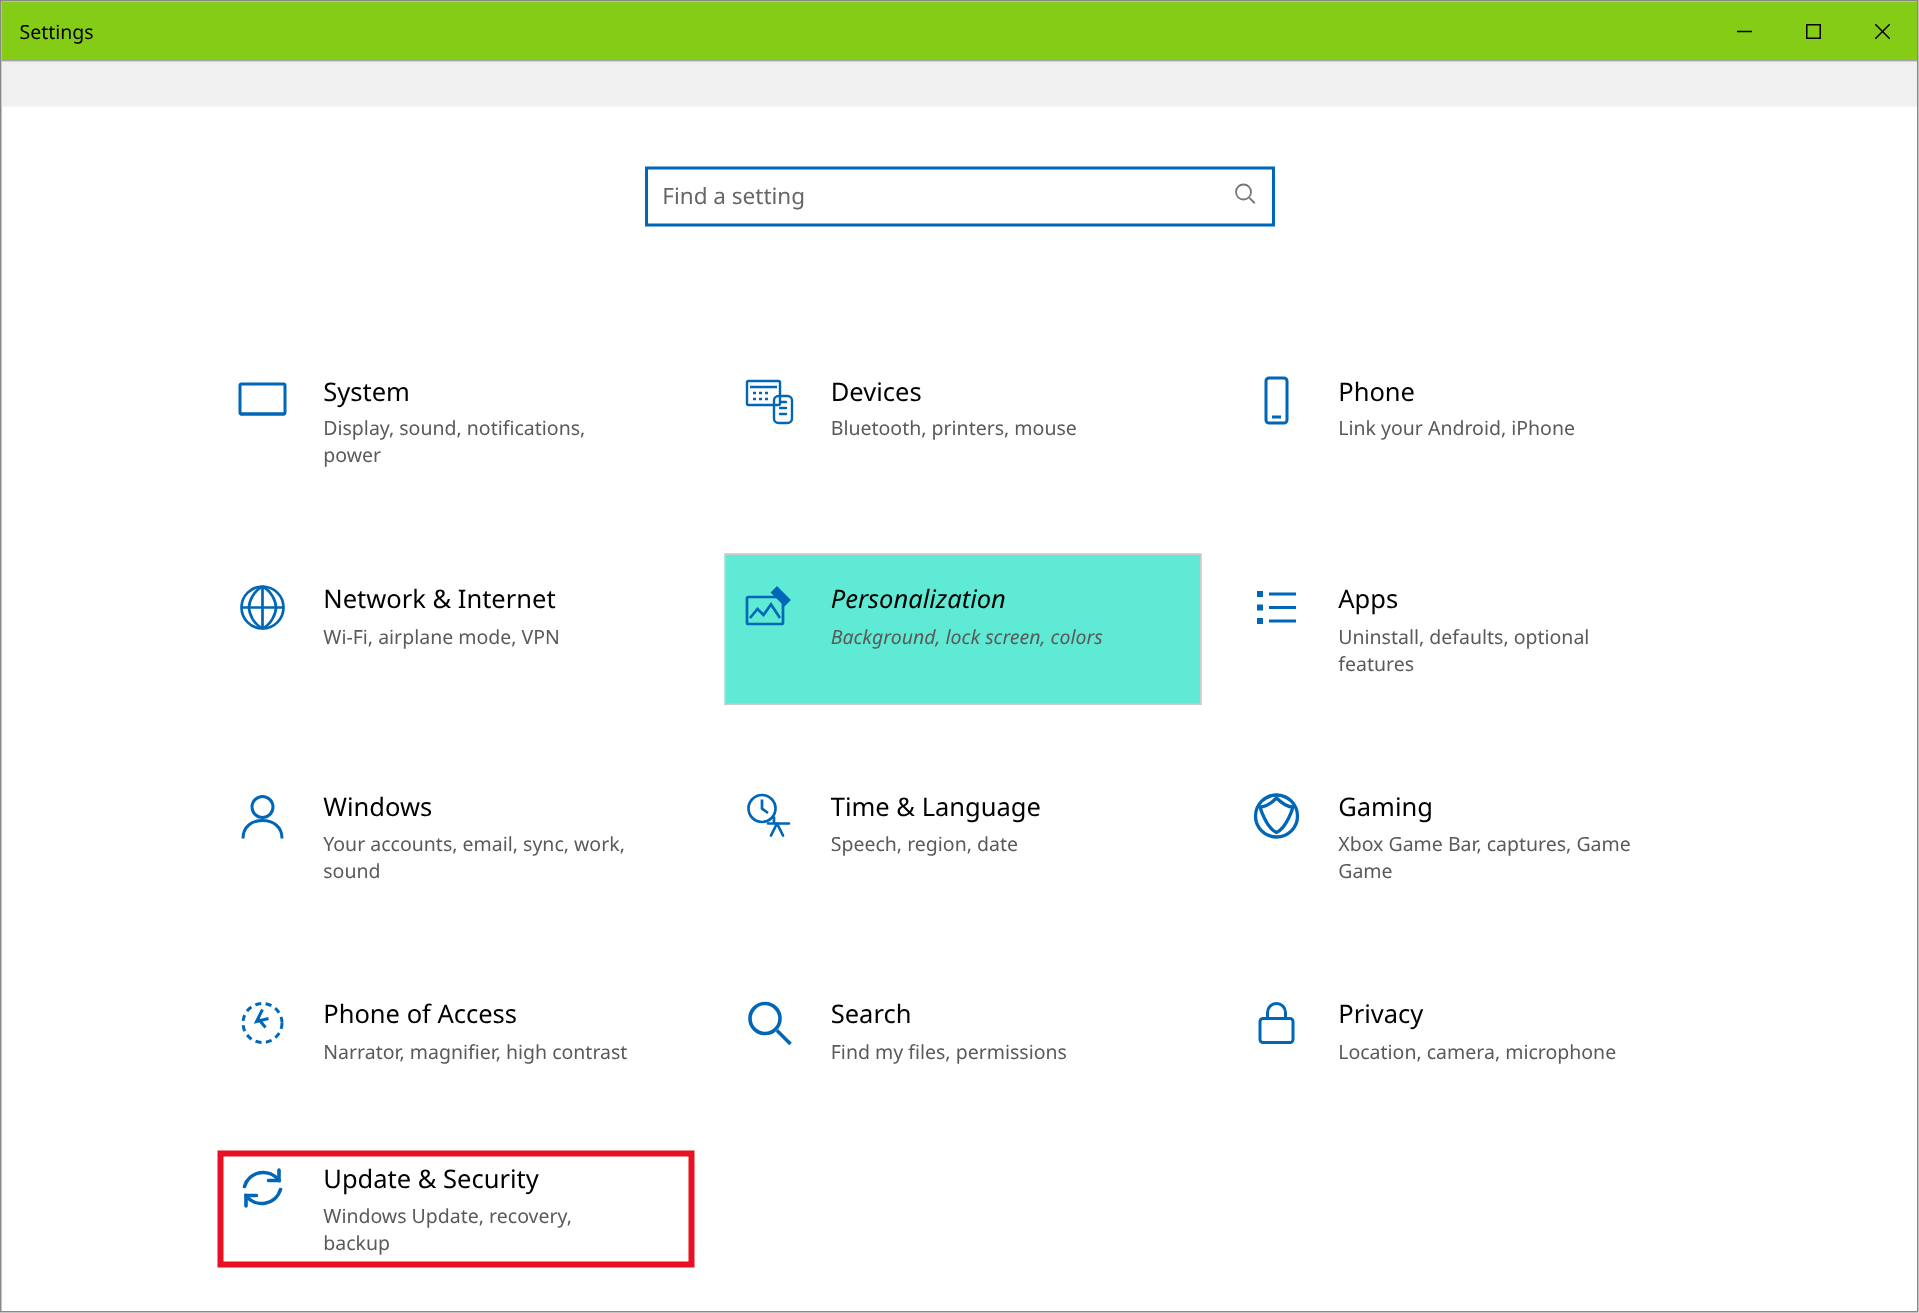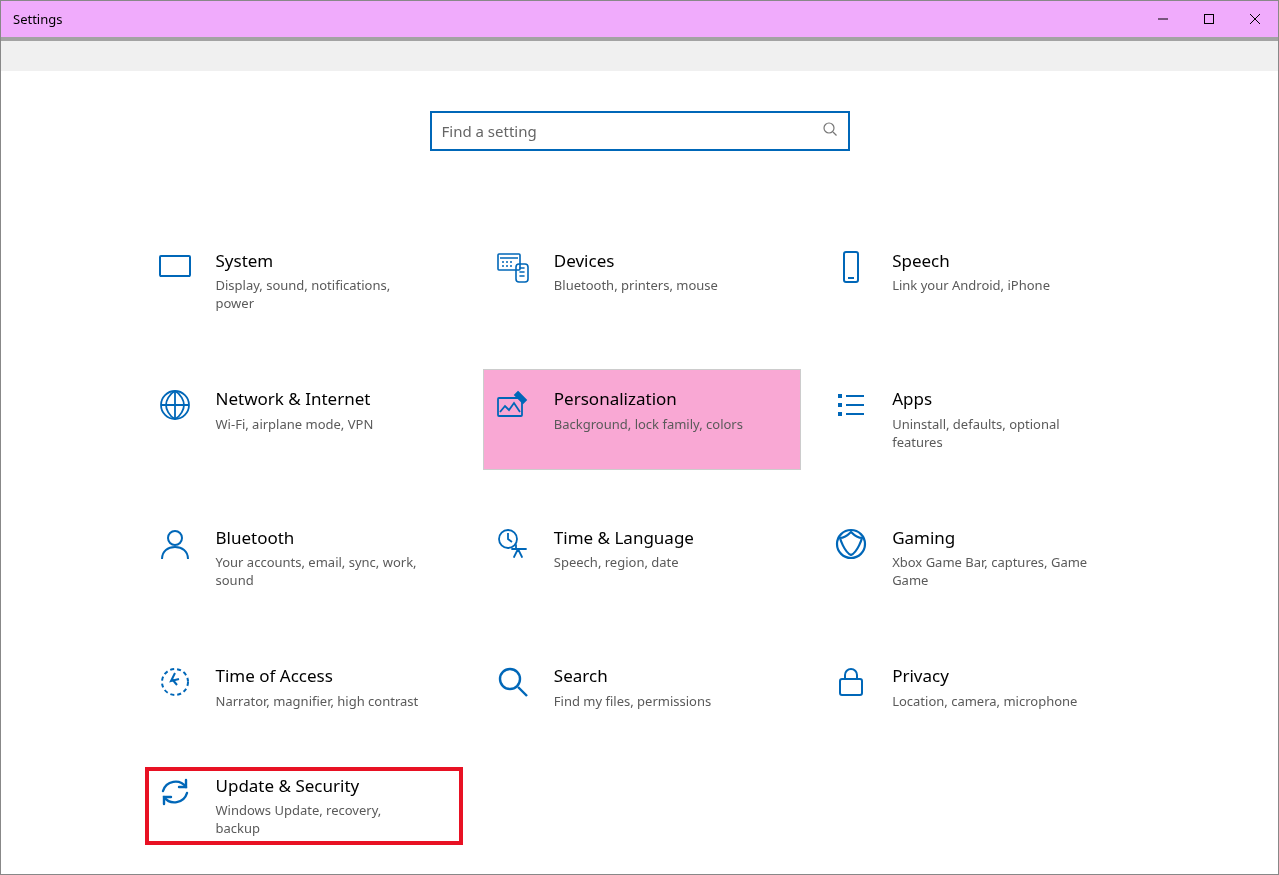--- a/index.html
+++ b/index.html
@@ -1,19 +1,19 @@
 <!DOCTYPE html>
 <html><head>
   <meta charset="utf-8">
   <style>
     * { margin: 0; padding: 0; box-sizing: border-box; font-family: "Segoe UI", system-ui, sans-serif; }
     body { width: 1279px; height: 875px; background: #fff; border: 1px solid #888; overflow: hidden; }
     .titlebar {
-      height: 40px; background: #f0abfc; display: flex; align-items: center; justify-content: space-between;
-      border-bottom: 4px solid #a3a3a3; padding-left: 12px; gap: 48px;
+      height: 40px; background: #84cc16; display: flex; align-items: center; justify-content: space-between;
+      border-bottom: 1px solid #a3a3a3; padding-left: 12px; gap: 48px;
     }
     .title-text { font-size: 13px; color: #000; }
     .win-controls { display: flex; height: 100%; }
     .win-btn { width: 46px; height: 100%; display: flex; align-items: center; justify-content: center; color: #333; }
     .win-btn svg { display: block; }
 
     .header-band { height: 30px; background: #f0f0f0; }
 
     .search-wrap { display: flex; justify-content: center; margin-top: 40px; }
     .search-box {
@@ -27,21 +27,21 @@
     .search-icon { color: #888; }
 
     .grid {
       margin: 80px auto 0; width: 1000px; display: grid; grid-template-columns: repeat(3, 1fr);
       row-gap: 38px; column-gap: 20px; padding-left: 5px;
     }
     .tile {
       display: flex; align-items: flex-start; padding: 18px 12px; border: 1px solid transparent;
       cursor: pointer;
     }
-    .tile-hover { border: 1px solid #ccc; background: #f9a8d4; }
+    .tile-hover { border: 1px solid #ccc; background: #5eead4; font-style: italic; }
     .tile-highlight { border: 4px solid #e81123; padding: 4px 9px; }
 
     .tile-icon { width: 34px; height: 34px; margin-right: 24px; flex-shrink: 0; color: #0067b8; display:flex; align-items:center; justify-content:center; }
     .tile-icon svg { width: 34px; height: 34px; }
     .tile-text { flex: 1; }
     .tile-title { font-size: 17px; color: #000; margin-bottom: 4px; font-weight: 400; line-height: 1.3; }
     .tile-desc { font-size: 13px; color: #5a5a5a; line-height: 1.4; max-width: 210px; }
   </style>
 </head>
 <body>
@@ -111,21 +111,21 @@
   </div>
 
   <div class="tile">
     <span class="tile-icon">
       <svg viewBox="0 0 34 34" fill="none" stroke="#0067b8" stroke-width="2">
         <rect x="10" y="2" width="14" height="30" rx="2"></rect>
           <path d="M14 28h6"></path>
       </svg>
     </span>
     <div class="tile-text">
-      <div class="tile-title">Speech</div>
+      <div class="tile-title">Phone</div>
       <div class="tile-desc">Link your Android, iPhone</div>
     </div>
   </div>
 
   <div class="tile">
     <span class="tile-icon">
       <svg viewBox="0 0 34 34" fill="none" stroke="#0067b8" stroke-width="1.8">
         <circle cx="17" cy="17" r="14"></circle>
           <path d="M3 17h28M17 3v28"></path>
         <path d="M17 3c-6 3-9 10-9 14s3 11 9 14M17 3c6 3 9 10 9 14s-3 11-9 14"></path>
@@ -140,21 +140,21 @@
   <div class="tile tile-hover">
     <span class="tile-icon">
       <svg viewBox="0 0 34 34" fill="none" stroke="#0067b8" stroke-width="1.8">
         <rect x="2" y="10" width="24" height="18" rx="1"></rect>
         <path d="M4 24l5-6 4 4 5-7 6 9"></path>
         <path d="M22 4l8 8-3 3-8-8z" fill="#0067b8"></path>
       </svg>
     </span>
     <div class="tile-text">
       <div class="tile-title">Personalization</div>
-      <div class="tile-desc">Background, lock family, colors</div>
+      <div class="tile-desc">Background, lock screen, colors</div>
     </div>
   </div>
 
   <div class="tile">
     <span class="tile-icon">
       <svg viewBox="0 0 34 34" fill="#0067b8">
         <rect x="4" y="6" width="4" height="4"></rect>
           <rect x="12" y="7" width="18" height="2"></rect>
         <rect x="4" y="15" width="4" height="4"></rect>
           <rect x="12" y="16" width="18" height="2"></rect>
@@ -169,21 +169,21 @@
   </div>
 
   <div class="tile">
     <span class="tile-icon">
       <svg viewBox="0 0 34 34" fill="none" stroke="#0067b8" stroke-width="2">
         <circle cx="17" cy="11" r="7"></circle>
           <path d="M4 32c0-8 6-12 13-12s13 4 13 12"></path>
       </svg>
     </span>
     <div class="tile-text">
-      <div class="tile-title">Bluetooth</div>
+      <div class="tile-title">Windows</div>
       <div class="tile-desc">Your accounts, email, sync, work, sound</div>
     </div>
   </div>
 
   <div class="tile">
     <span class="tile-icon">
       <svg viewBox="0 0 34 34" fill="none" stroke="#0067b8" stroke-width="1.8">
         <circle cx="12" cy="12" r="9"></circle>
           <path d="M12 6v6l4 3"></path>
         <path d="M16 22h14M20 18v4M18 30l4-8M26 30l-4-8" stroke-linecap="round"></path>
@@ -210,21 +210,21 @@
 
   <div class="tile">
     <span class="tile-icon">
       <svg viewBox="0 0 34 34" fill="none" stroke="#0067b8" stroke-width="2" stroke-dasharray="4 3">
         <circle cx="17" cy="17" r="13"></circle>
         <path d="M17 8l-4 8 8-2" stroke-dasharray="0" fill="none"></path>
         <path d="M14 14l5 6" stroke-dasharray="0"></path>
       </svg>
     </span>
     <div class="tile-text">
-      <div class="tile-title">Time of Access</div>
+      <div class="tile-title">Phone of Access</div>
       <div class="tile-desc">Narrator, magnifier, high contrast</div>
     </div>
   </div>
 
   <div class="tile">
     <span class="tile-icon">
       <svg viewBox="0 0 34 34" fill="none" stroke="#0067b8" stroke-width="2.4">
         <circle cx="14" cy="14" r="10"></circle>
           <path d="M22 22l9 9"></path>
       </svg>

